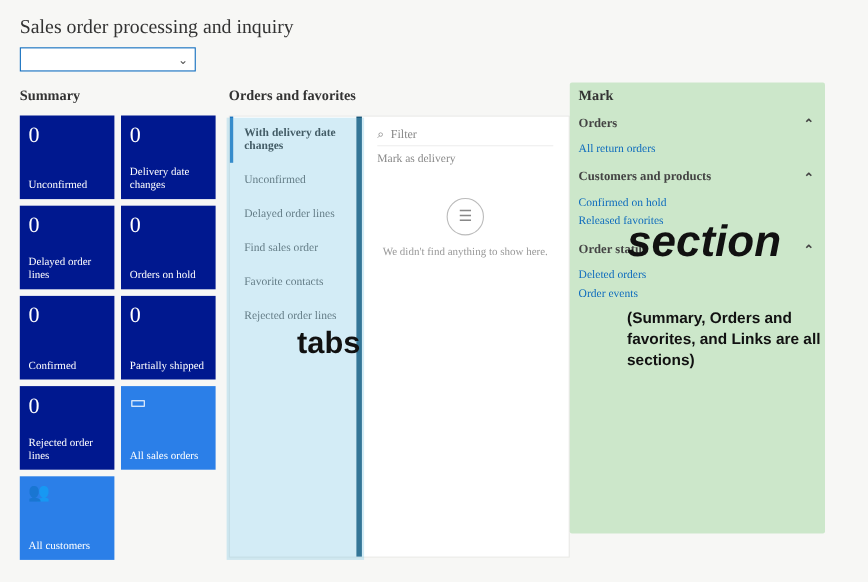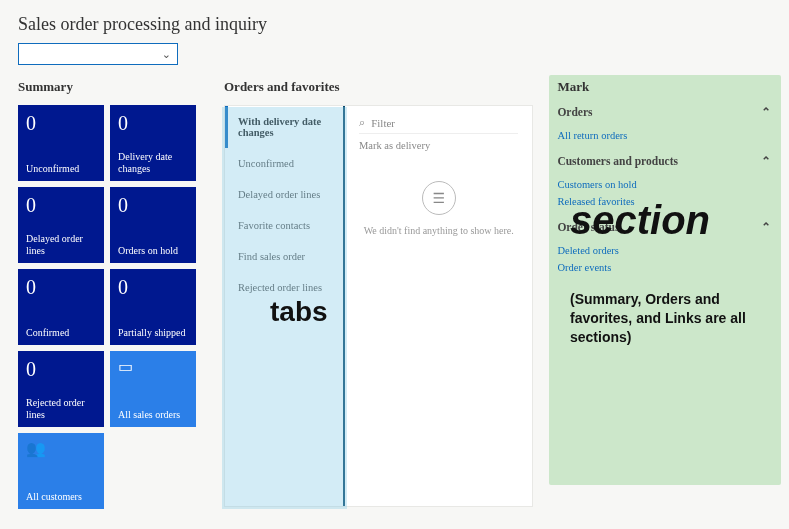--- a/index.html
+++ b/index.html
@@ -15,21 +15,21 @@
   .page { padding: 14px 18px; font-family: Liberation Serif, serif; }
   .title { font-size: 18px; font-weight: 400; color: #333; margin-bottom: 8px; }
   .dropdown {
     width: 160px; height: 22px;
     border: 1px solid #0f6cbd;
     background: #fff;
     display: flex; align-items: center; justify-content: flex-end;
     padding: 0 6px; font-size: 11px; color: #555;
     margin-bottom: 14px;
   }
-  .columns { display: flex; gap: 24px; }
+  .columns { display: flex; gap: 8px; }
   .section-title { font-size: 13px; font-weight: 600; color: #333; margin-bottom: 10px; }
 
   
   .tiles { display: flex; flex-wrap: wrap; gap: 6px; width: 182px; }
   .tile {
     width: 86px; height: 76px;
     background: #00188f;
     color: #fff; padding: 6px 8px;
     display: flex; flex-direction: column; justify-content: space-between;
     font-size: 10px; line-height: 1.2;
@@ -41,21 +41,21 @@
   
   .orders-col { width: 310px; position: relative; }
   .orders-panel {
     display: flex; border: 1px solid #e8e8e5; background: #fff;
     height: 402px;
   }
   .tabs-highlight {
     position: absolute; top: 28px; left: -2px; width: 125px; height: 402px;
     background: rgba(128,200,230,0.35); pointer-events: none;
   }
-  .tabs-list { width: 120px; border-right: 2px solid #0c4a6e; }
+  .tabs-list { width: 120px; border-right: 5px solid #0c4a6e; }
   .tab-item {
     padding: 10px 10px; font-size: 10.5px; color: #555;
     border-left: 3px solid transparent;
   }
   .tab-item.active { border-left-color: #0f6cbd; color: #222; font-weight: 600; }
   .tab-content { flex: 1; padding: 10px 14px; }
   .filter {
     display: flex; align-items: center; gap: 6px;
     border-bottom: 1px solid #eee; padding-bottom: 4px; margin-bottom: 6px;
     color: #888; font-size: 11px;
@@ -85,21 +85,21 @@
   .link-item { font-size: 10.5px; color: #0f6cbd; padding: 3px 0; cursor: pointer; }
 
   
   .annot {
     position: absolute; font-weight: 700; color: #111;
     z-index: 20; pointer-events: none;
   }
   .annot.tabs { left: 270px; top: 296px; font-size: 28px; }
   .annot.section { left: 570px; top: 198px; font-size: 40px; font-style: italic; }
   .annot.sub {
-    left: 570px; top: 290px; font-size: 14px; font-weight: 700;
+    left: 570px; top: 280px; font-size: 14px; font-weight: 700;
     width: 200px; line-height: 1.35;
   }
 </style>
 </head>
 <body>
 
 <div class="page">
   <div class="title">Sales order processing and inquiry</div>
   <div class="dropdown">
     <span>⌄</span>
@@ -150,22 +150,22 @@
     </div>
 
     <div class="orders-col">
       <div class="section-title">Orders and favorites</div>
       <div class="tabs-highlight"></div>
       <div class="orders-panel">
         <div class="tabs-list" id="tabs-list">
             <div class="tab-item active">With delivery date changes</div>
             <div class="tab-item">Unconfirmed</div>
             <div class="tab-item">Delayed order lines</div>
+            <div class="tab-item">Find sales order</div>
             <div class="tab-item">Favorite contacts</div>
-            <div class="tab-item">Find sales order</div>
             <div class="tab-item">Rejected order lines</div>
           </div>
         <div class="tab-content">
           <div class="filter">
             <span>⌕</span>
             <span>Filter</span>
           </div>
           <div class="mark-resolved">Mark as delivery</div>
           <div class="empty-state">
             <div class="empty-icon">☰</div>
@@ -188,21 +188,21 @@
               <div class="links-group-items">
                 <div class="link-item">All return orders</div>
               </div>
             </div>
             <div class="links-group">
               <div class="links-group-header">
                 <span>Customers and products</span>
                 <span>⌃</span>
               </div>
               <div class="links-group-items">
-                <div class="link-item">Customers on hold</div>
+                <div class="link-item">Confirmed on hold</div>
                 <div class="link-item">Released favorites</div>
               </div>
             </div>
             <div class="links-group">
               <div class="links-group-header">
                 <span>Order status</span>
                 <span>⌃</span>
               </div>
               <div class="links-group-items">
                 <div class="link-item">Deleted orders</div>

